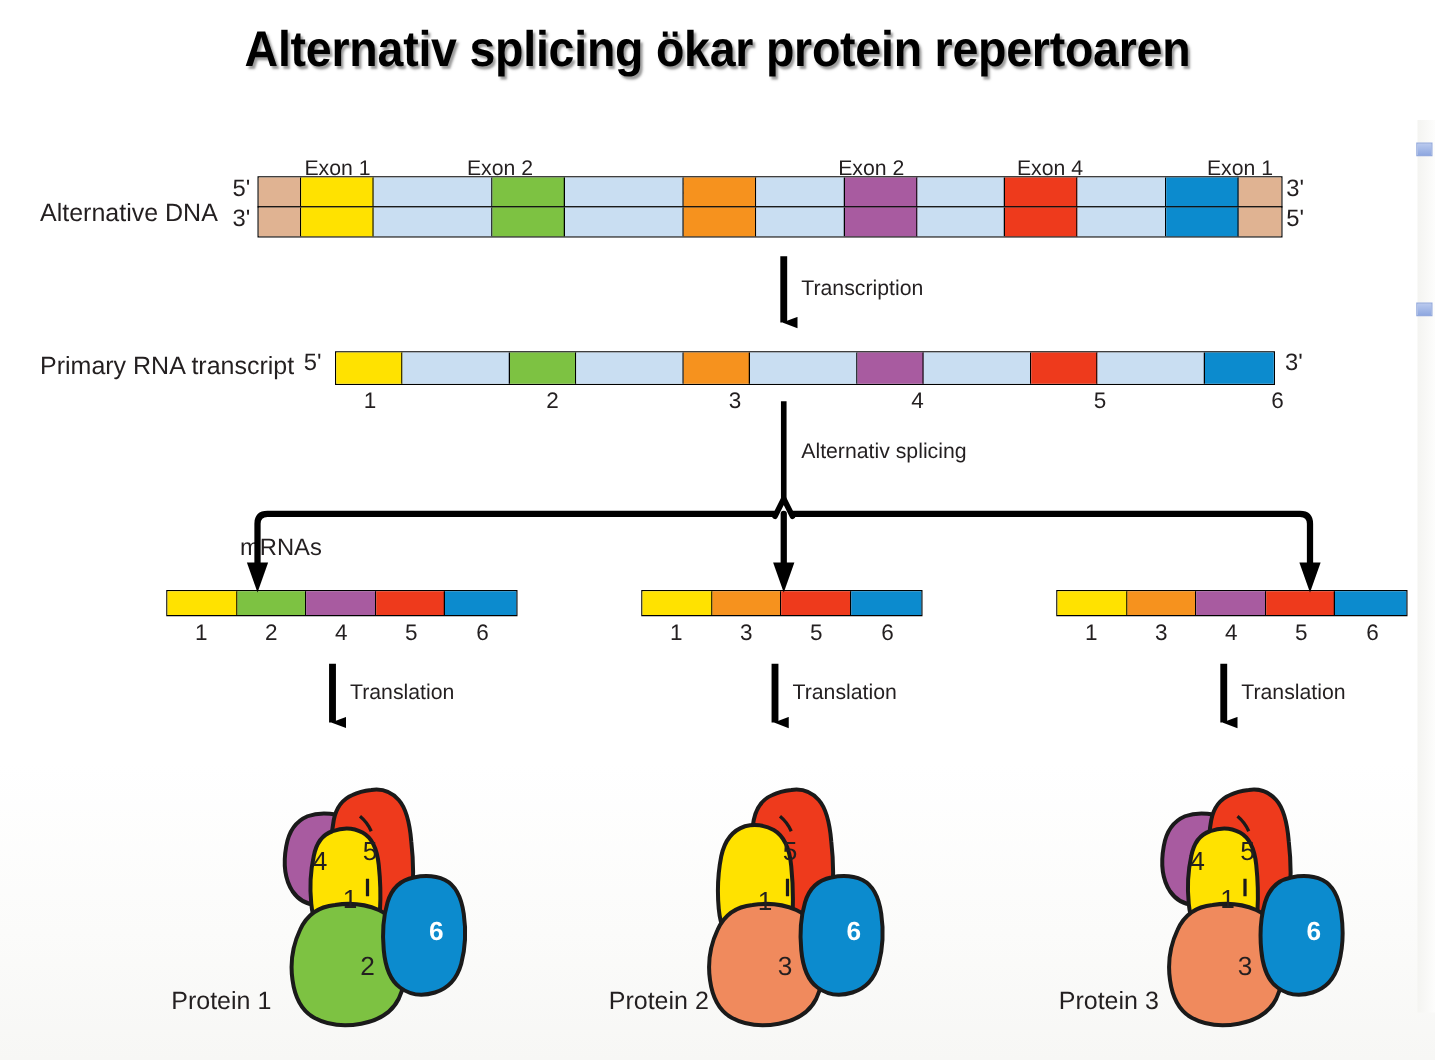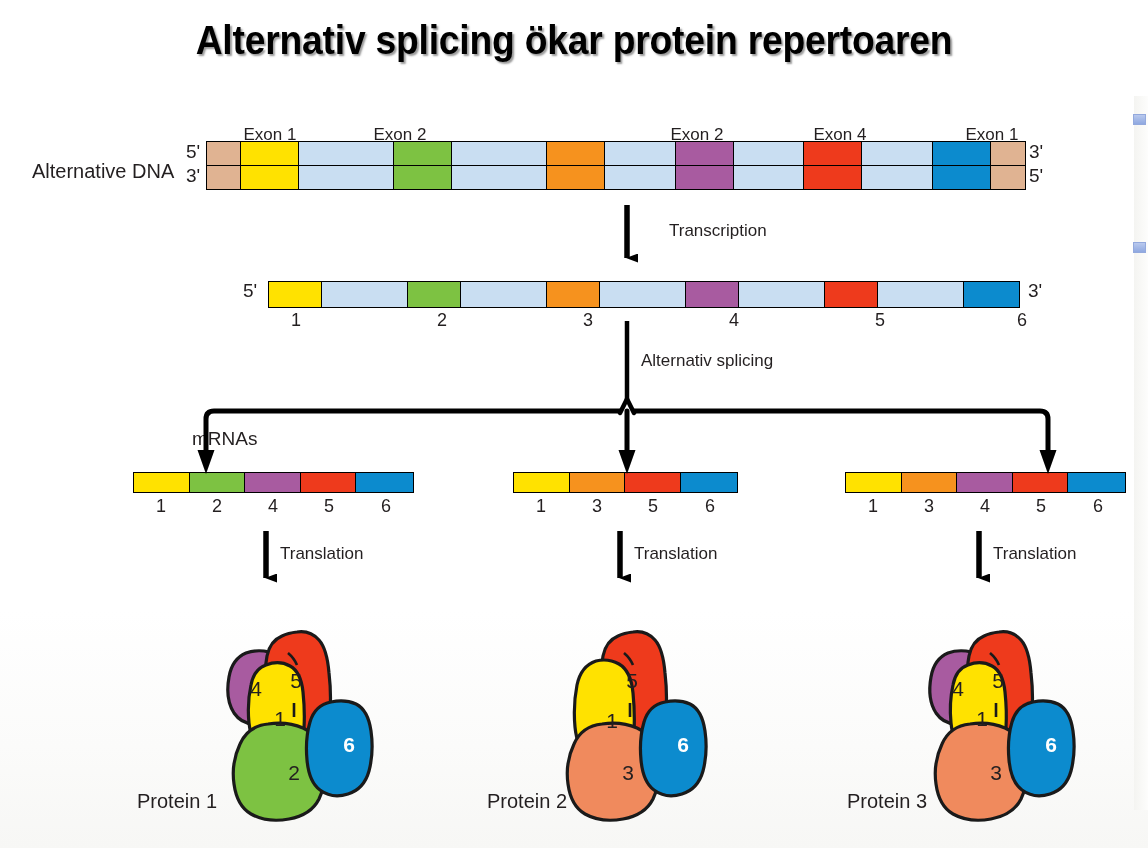--- a/index.html
+++ b/index.html
@@ -183,22 +183,23 @@
     <div class="seg" style="width:64px; background:#F6921E;"></div>
     <div class="seg" style="width:78px; background:#C9DEF2;"></div>
     <div class="seg" style="width:64px; background:#A85BA0;"></div>
     <div class="seg" style="width:78px; background:#C9DEF2;"></div>
     <div class="seg" style="width:64px; background:#EE3A1C;"></div>
     <div class="seg" style="width:78px; background:#C9DEF2;"></div>
     <div class="seg" style="width:64px; background:#0C8BCE;"></div>
     <div class="seg" style="width:38px; background:#E0B392;"></div>
   </div>
 
-  <div class="step-label" style="left:641px; top:113px;margin-left:28px;">Transcription</div>
-
+  <div class="step-label" style="left:641px; top:113px;">Transcription</div>
+
+  <div class="fig-label" style="left:32px; top:174px; font-size:20px;">Primary RNA transcript</div>
   <div class="tick" style="left:243px; top:172px;">5'</div>
   <div class="tick" style="left:1028px; top:172px;">3'</div>
 
   <div class="bar" style="left:268px; top:173px; width:752px; height:27px;">
     <div class="seg" style="width:56px; background:#FFE200;"></div>
     <div class="seg" style="width:90px; background:#C9DEF2;"></div>
     <div class="seg" style="width:56px; background:#7DC242;"></div>
     <div class="seg" style="width:90px; background:#C9DEF2;"></div>
     <div class="seg" style="width:56px; background:#F6921E;"></div>
     <div class="seg" style="width:90px; background:#C9DEF2;"></div>

